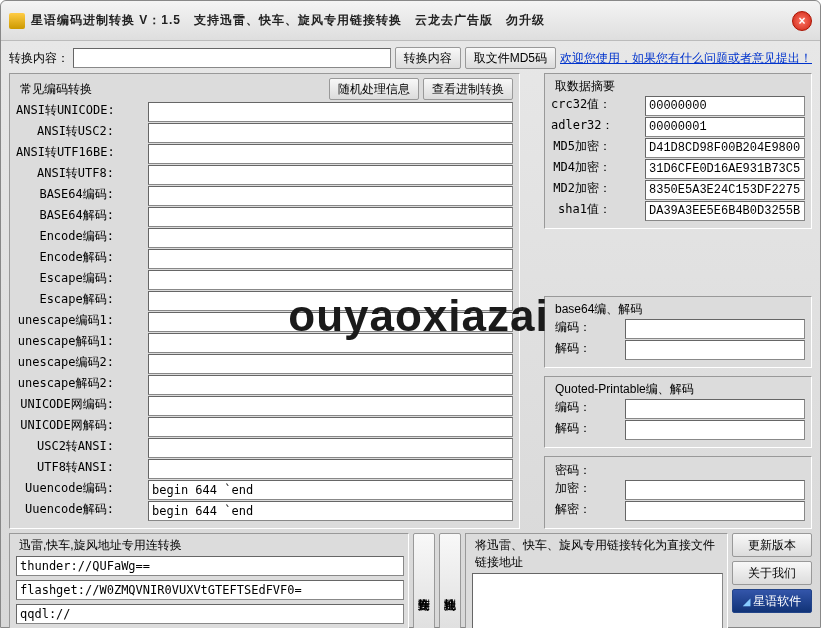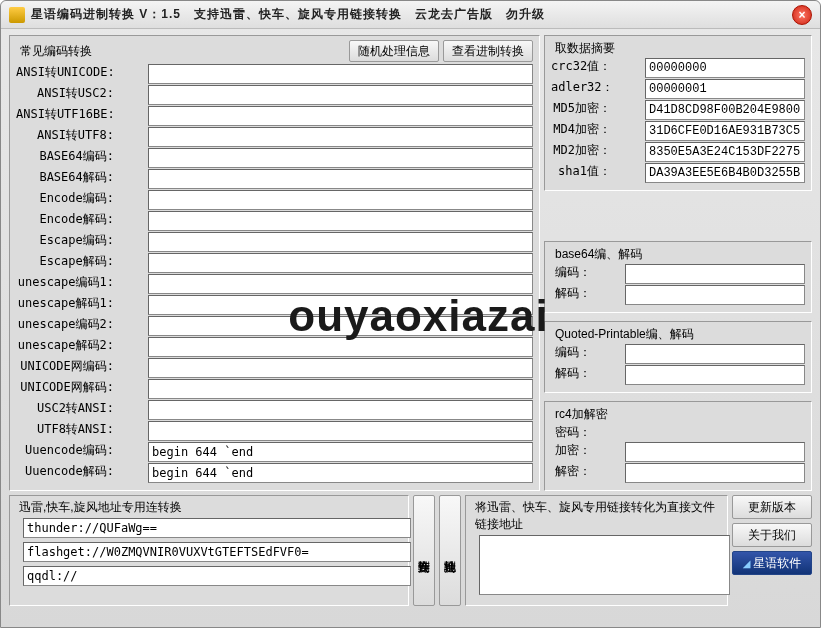--- a/index.html
+++ b/index.html
@@ -1,64 +1,71 @@
 <!DOCTYPE html>
 <html><head>
 <meta charset="utf-8">
 <style>
 * { box-sizing: border-box; margin: 0; padding: 0; }
 body { font-family: "SimSun", "宋体", sans-serif; font-size: 12px; background: #fff; }
 .window { width: 821px; height: 628px; background: linear-gradient(#e8e8e8, #d8d8d8); border: 1px solid #888; border-radius: 6px 6px 0 0; position: relative; }
-.titlebar { height: 28px; background: linear-gradient(#f4f4f4, #dedede); border-radius: 6px 6px 0 0; display: flex; align-items: center; padding: 0 8px; border-bottom: 1px solid #bbb; }
+.titlebar { height: 40px; background: linear-gradient(#f4f4f4, #dedede); border-radius: 6px 6px 0 0; display: flex; align-items: center; padding: 0 8px; border-bottom: 1px solid #bbb; }
 .title-icon { width: 16px; height: 16px; background: linear-gradient(#ffcc44, #cc9900); border-radius: 2px; margin-right: 6px; }
 .title-text { flex: 1; font-weight: bold; font-size: 12px; color: #222; letter-spacing: 1px; }
 .close-btn { width: 20px; height: 20px; border-radius: 10px; background: radial-gradient(#ff7766, #cc2211); color: #fff; text-align: center; line-height: 18px; font-weight: bold; cursor: pointer; border: 1px solid #aa1100; }
 .content { padding: 6px 8px; }
 .row-top { display: flex; align-items: center; gap: 4px; margin-bottom: 4px; }
 .lbl { white-space: nowrap; }
 .inp { background: #fff; border: 1px solid #888; border-top-color: #666; border-left-color: #666; height: 20px; padding: 1px 3px; font-size: 12px; font-family: "SimSun", monospace; }
 .btn { background: linear-gradient(#f8f8f8, #dcdcdc); border: 1px solid #999; border-radius: 2px; height: 22px; padding: 0 8px; font-size: 12px; cursor: pointer; font-family: inherit; }
 .link { color: #0033cc; text-decoration: underline; cursor: pointer; }
-.main-row { display: flex; gap: 4px; }
+.main-row { display: flex; gap: 24px; }
 .left-col { width: 537px; }
 .right-col { flex: 1; display: flex; flex-direction: column; gap: 4px; }
 .fieldset { border: 1px solid #fff; border-top-color: #999; border-left-color: #999; padding: 4px 6px 6px; margin-bottom: 4px; background: #dcdcdc; }
 .fieldset-title { font-size: 12px; padding: 0 4px;}
 .fs-head { display: flex; align-items: center; margin-bottom: 2px; }
 .fs-head .fieldset-title { margin-right: auto; }
 .frow { display: flex; align-items: flex-start; margin: 1px 0; }
 .frow .flab { width: 100px; text-align: right; padding-right: 2px; white-space: nowrap; font-family: "SimSun", monospace; }
 .frow .finp { flex: 1; margin-left: 32px; }
 .digest .flab { width: 62px; }
 .digest .finp { font-family: "Courier New", monospace; }
 .b64 .flab, .qp .flab, .rc4 .flab { width: 42px; }
 .bottom-row { display: flex; gap: 4px; }
 .url-group { border: 1px solid #fff; border-top-color: #999; border-left-color: #999; padding: 3px 5px 5px; background: #dcdcdc; }
 .url-left { width: 400px; }
 .url-right { flex: 1; }
 .vbtn { background: linear-gradient(#f8f8f8, #dcdcdc); border: 1px solid #999; border-radius: 2px; width: 22px; padding: 4px 2px; font-size: 12px; cursor: pointer; writing-mode: vertical-rl; text-align: center; line-height: 14px; font-family: inherit; }
-.url-inp { width: 100%; margin: 2px 8px; }
+.url-inp { width: 100%; margin: 2px 1px; }
 .right-btns { display: flex; flex-direction: column; gap: 4px; width: 80px; }
 .right-btns .btn { width: 100%; height: 24px; }
 .logo-btn { background: linear-gradient(#3355aa, #113377); color: #fff; border: 1px solid #224488; height: 24px; display: flex; align-items: center; justify-content: center; gap: 3px; cursor: pointer; border-radius: 2px; }
 .logo-btn::before { content: "◢"; color: #88ccff; font-size: 10px; }
 .watermark { position: absolute; top: 290px; left: 8px; width: 100%; text-align: center; font-size: 44px; font-weight: bold; color: #1a1a1a; pointer-events: none; letter-spacing: 1px; font-family: Arial, sans-serif; }
 textarea.inp { resize: none; height: 60px; }
 </style>
 </head>
 <body>
 
 <div class="window">
   <div class="titlebar">
     <div class="title-icon"></div>
     <div class="title-text">星语编码进制转换 V：1.5　支持迅雷、快车、旋风专用链接转换　云龙去广告版　勿升级</div>
     <div class="close-btn">×</div>
   </div>
 
   <div class="content">
+    <div class="row-top">
+      <span class="lbl">转换内容：</span>
+      <input class="inp" style="flex: 1 1 0%;" value="">
+      <button class="btn">转换内容</button>
+      <button class="btn">取文件MD5码</button>
+      <a class="link">欢迎您使用，如果您有什么问题或者意见提出！</a>
+    </div>
 
     <div class="main-row">
       <div class="left-col">
         <div class="fieldset">
           <div class="fs-head">
             <span class="fieldset-title">常见编码转换</span>
             <button class="btn">随机处理信息</button>
             <button class="btn" style="margin-left:4px">查看进制转换</button>
           </div>
           <div id="enc-rows">
@@ -197,21 +204,20 @@
               <span class="flab">编码：</span>
               <input class="inp finp" value="" style="">
             </div>
           <div class="frow">
               <span class="flab">解码：</span>
               <input class="inp finp" value="" style="">
             </div>
         </div>
 
         <div class="fieldset rc4">
-          <div class="fieldset-title">rc4加解密</div>
           <div class="frow">
               <span class="flab">密码：</span>
             </div>
           <div class="frow">
               <span class="flab">加密：</span>
               <input class="inp finp" value="" style="">
             </div>
           <div class="frow">
               <span class="flab">解密：</span>
               <input class="inp finp" value="" style="">

